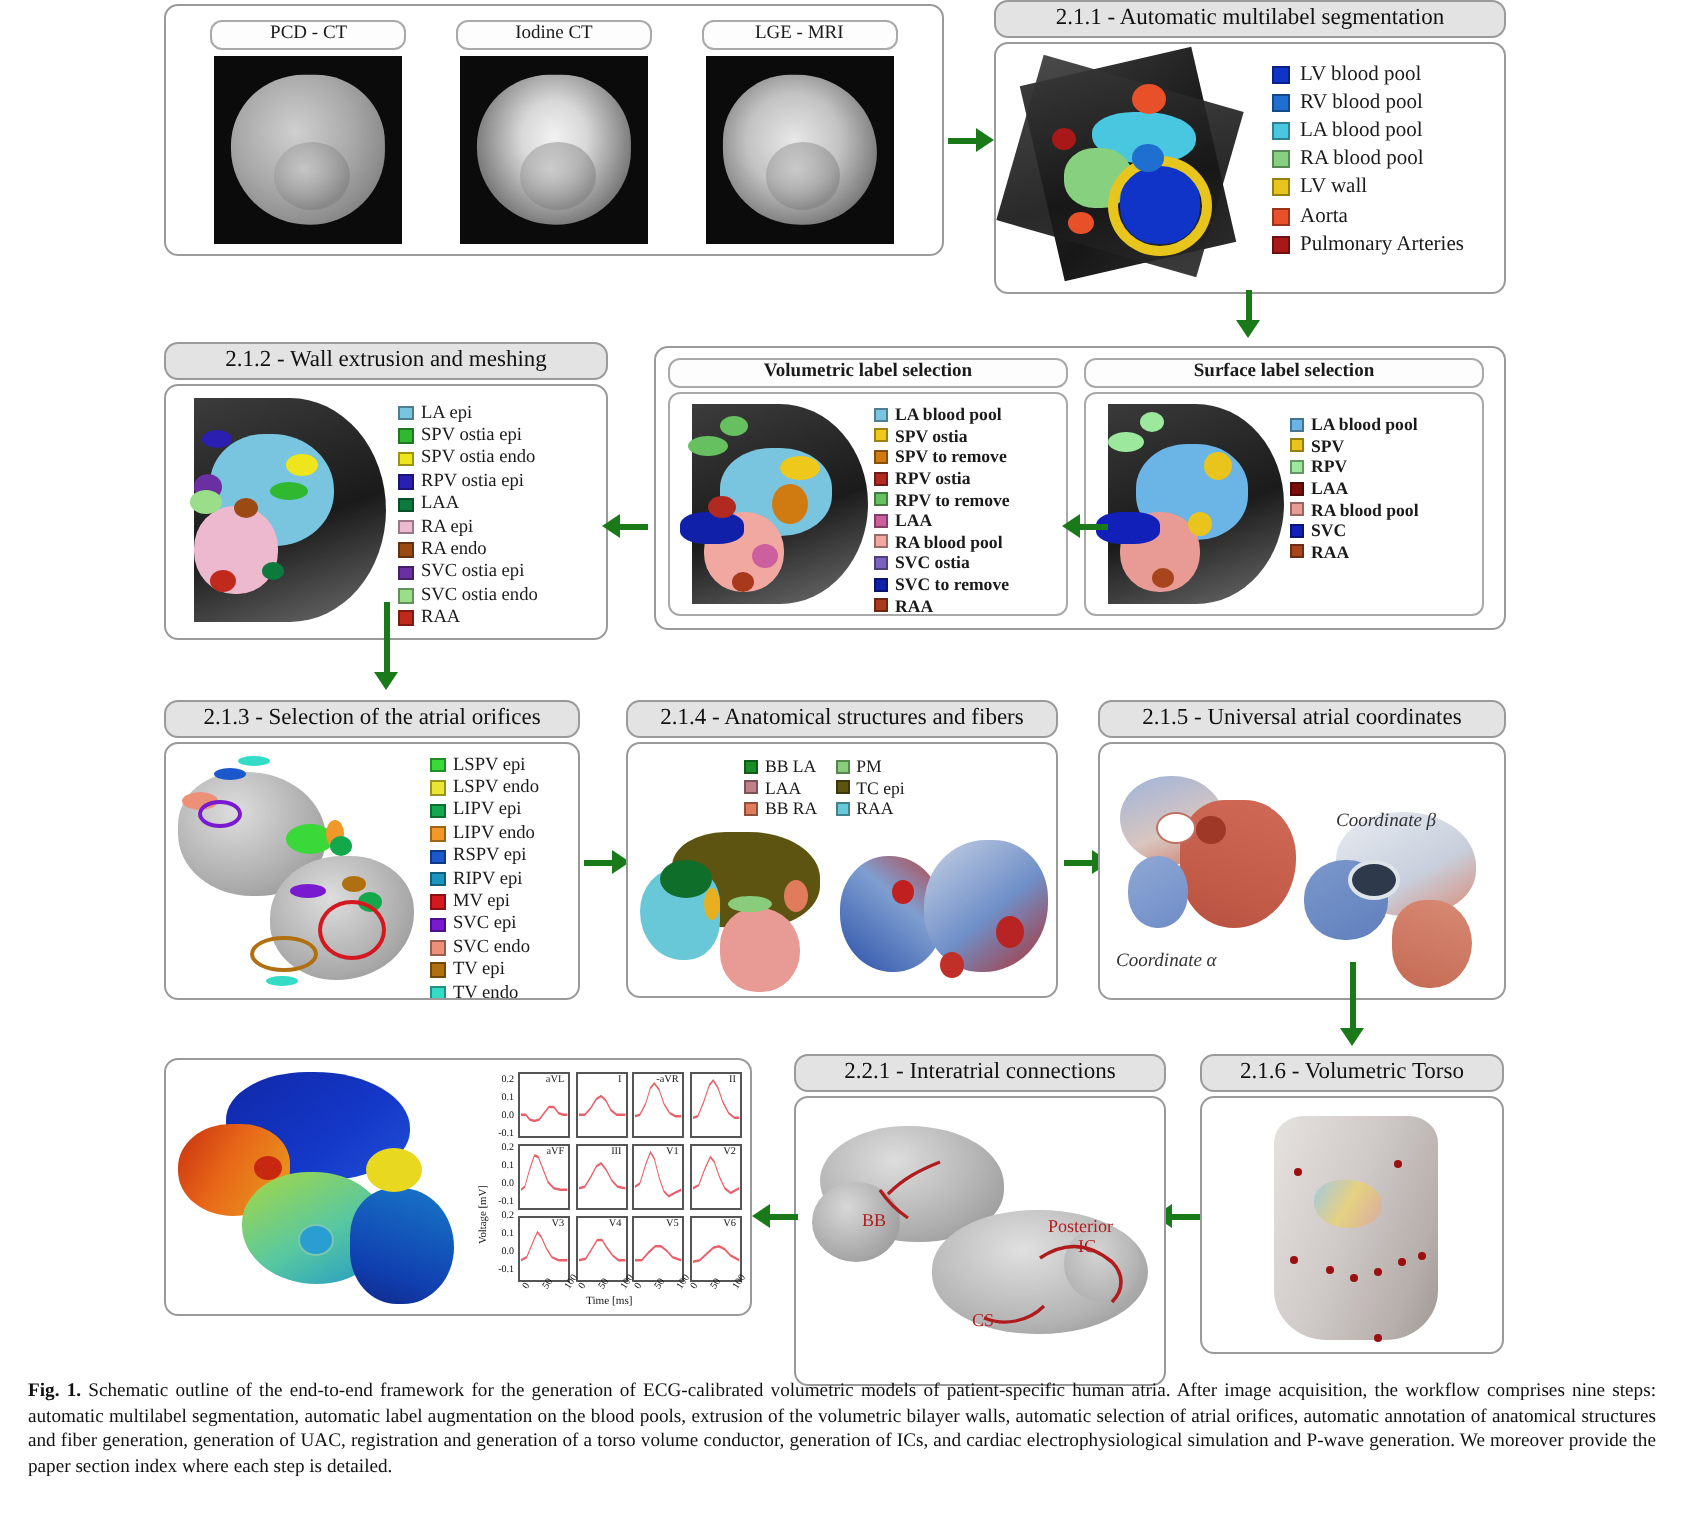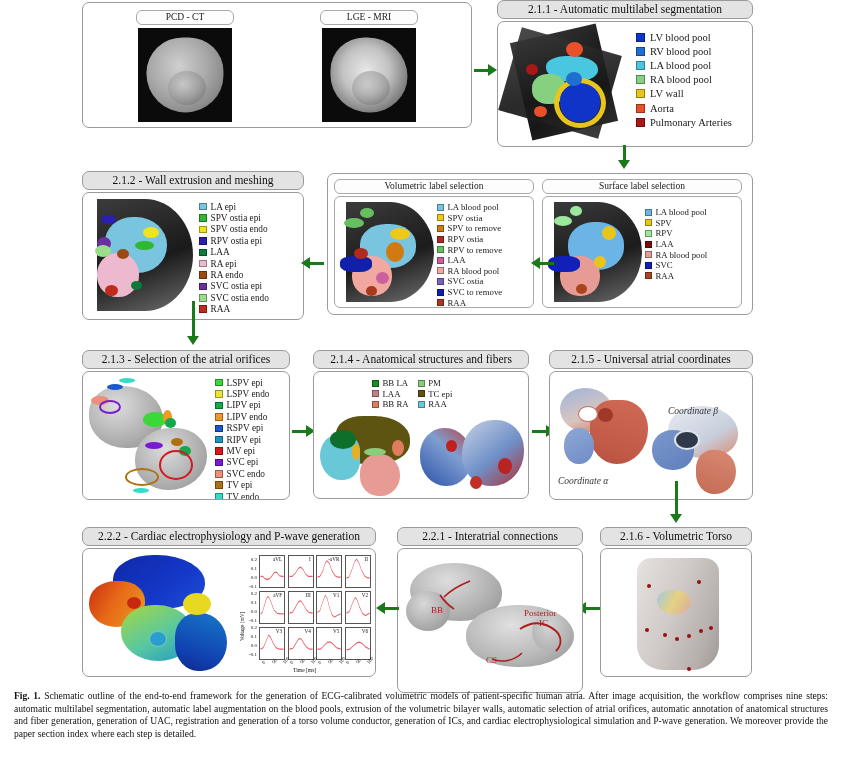--- a/index.html
+++ b/index.html
@@ -158,20 +158,24 @@
 </style>
 </head>
 <body>
 
 <div class="panel" style="left:82px; top:0px; width:390px;">
   <div class="panel-body" style="height:126px;">
     <div style="display:flex; justify-content:space-around; padding:7px 10px 0;">
       <div>
         <div class="sub-title" style="width:98px;">PCD - CT</div>
         <div class="scan" style="width:94px;height:94px;margin:3px auto 0;"></div>
+      </div>
+      <div>
+        <div class="sub-title" style="width:98px;">Iodine CT</div>
+        <div class="scan iodine" style="width:94px;height:94px;margin:3px auto 0;"></div>
       </div>
       <div>
         <div class="sub-title" style="width:98px;">LGE - MRI</div>
         <div class="scan mri" style="width:94px;height:94px;margin:3px auto 0;"></div>
       </div>
     </div>
   </div>
 </div>
 
 <div class="panel" style="left:497px; top:0px; width:256px;">
@@ -285,21 +289,21 @@
       <div class="row">
           <span class="sw" style="background:#c02a1c"></span>
           <span class="lb">RAA</span>
         </div>
     </div>
   </div>
 </div>
 
 <div class="panel" style="left:327px; top:171px; width:426px;">
   <div class="panel-body" style="height:142px;">
-    <div style="display:flex; gap:8px; padding:5px 6px 0;">
+    <div style="display:flex; gap:8px; padding:5px 6px 0;font-weight:bold;">
 
       <div style="width:200px;">
         <div class="sub-title">Volumetric label selection</div>
         <div class="sub-body" style="height:112px;">
           <div class="mesh" style="left:3px; top:3px; width:98px; height:104px;">
             <div class="slab" style="left:8px;top:2px;width:88px;height:100px;border-radius:0 58% 58% 0;background:linear-gradient(160deg,#3c3c3c,#1b1b1b 55%,#707070);"></div>
             <div class="blob" style="left:22px;top:24px;width:56px;height:44px;background:#79c4de;border-radius:46%;"></div>
             <div class="blob" style="left:14px;top:56px;width:40px;height:40px;background:#f0a8a0;border-radius:48%;"></div>
             <div class="blob" style="left:52px;top:28px;width:20px;height:12px;background:#efc81c;"></div>
             <div class="blob" style="left:48px;top:42px;width:18px;height:20px;background:#d07a12;"></div>
@@ -606,21 +610,20 @@
     <div class="redlab" style="left:126px; top:59px;">Posterior</div>
     <div class="redlab" style="left:141px; top:69px;">IC</div>
     <div class="redlab" style="left:88px; top:106px;">CS</div>
   </div>
 </div>
 
 <div class="arrow" style="left:383px; top:607px; width:16px; height:2.6px;"></div>
 <div class="arrow-head ah-left" style="left:376px; top:602px;"></div>
 
 <div class="panel" style="left:82px; top:527px; width:294px;">
-  <div class="panel-title">2.2.2 - Cardiac electrophysiology and P-wave generation</div>
   <div class="panel-body" style="height:129px;">
 
     <div class="mesh" style="left:4px; top:4px; width:148px; height:122px;">
       <div class="blob" style="left:26px;top:2px;width:92px;height:54px;background:linear-gradient(140deg,#1028a8,#1438c8 60%,#2050d8);border-radius:44% 52% 46% 50%;"></div>
       <div class="blob" style="left:2px;top:28px;width:56px;height:46px;background:linear-gradient(120deg,#c83010,#e86818 45%,#e8a020);border-radius:48% 44% 52% 50%;"></div>
       <div class="blob" style="left:34px;top:52px;width:72px;height:56px;background:linear-gradient(150deg,#a8d840,#58c8a0 55%,#2098c8);border-radius:46% 50% 48% 52%;"></div>
       <div class="blob" style="left:88px;top:60px;width:52px;height:58px;background:linear-gradient(200deg,#1878c8,#1040b0 70%,#102888);border-radius:42% 52% 50% 46%;"></div>
       <div class="blob" style="left:96px;top:40px;width:28px;height:22px;background:#e8d820;border-radius:50%;"></div>
       <div class="blob" style="left:40px;top:44px;width:14px;height:12px;background:#c82810;border-radius:50%;"></div>
       <div class="blob" style="left:62px;top:78px;width:18px;height:16px;background:#2a9ed0;border:1.5px solid #7ac8b0;border-radius:50%;"></div>

